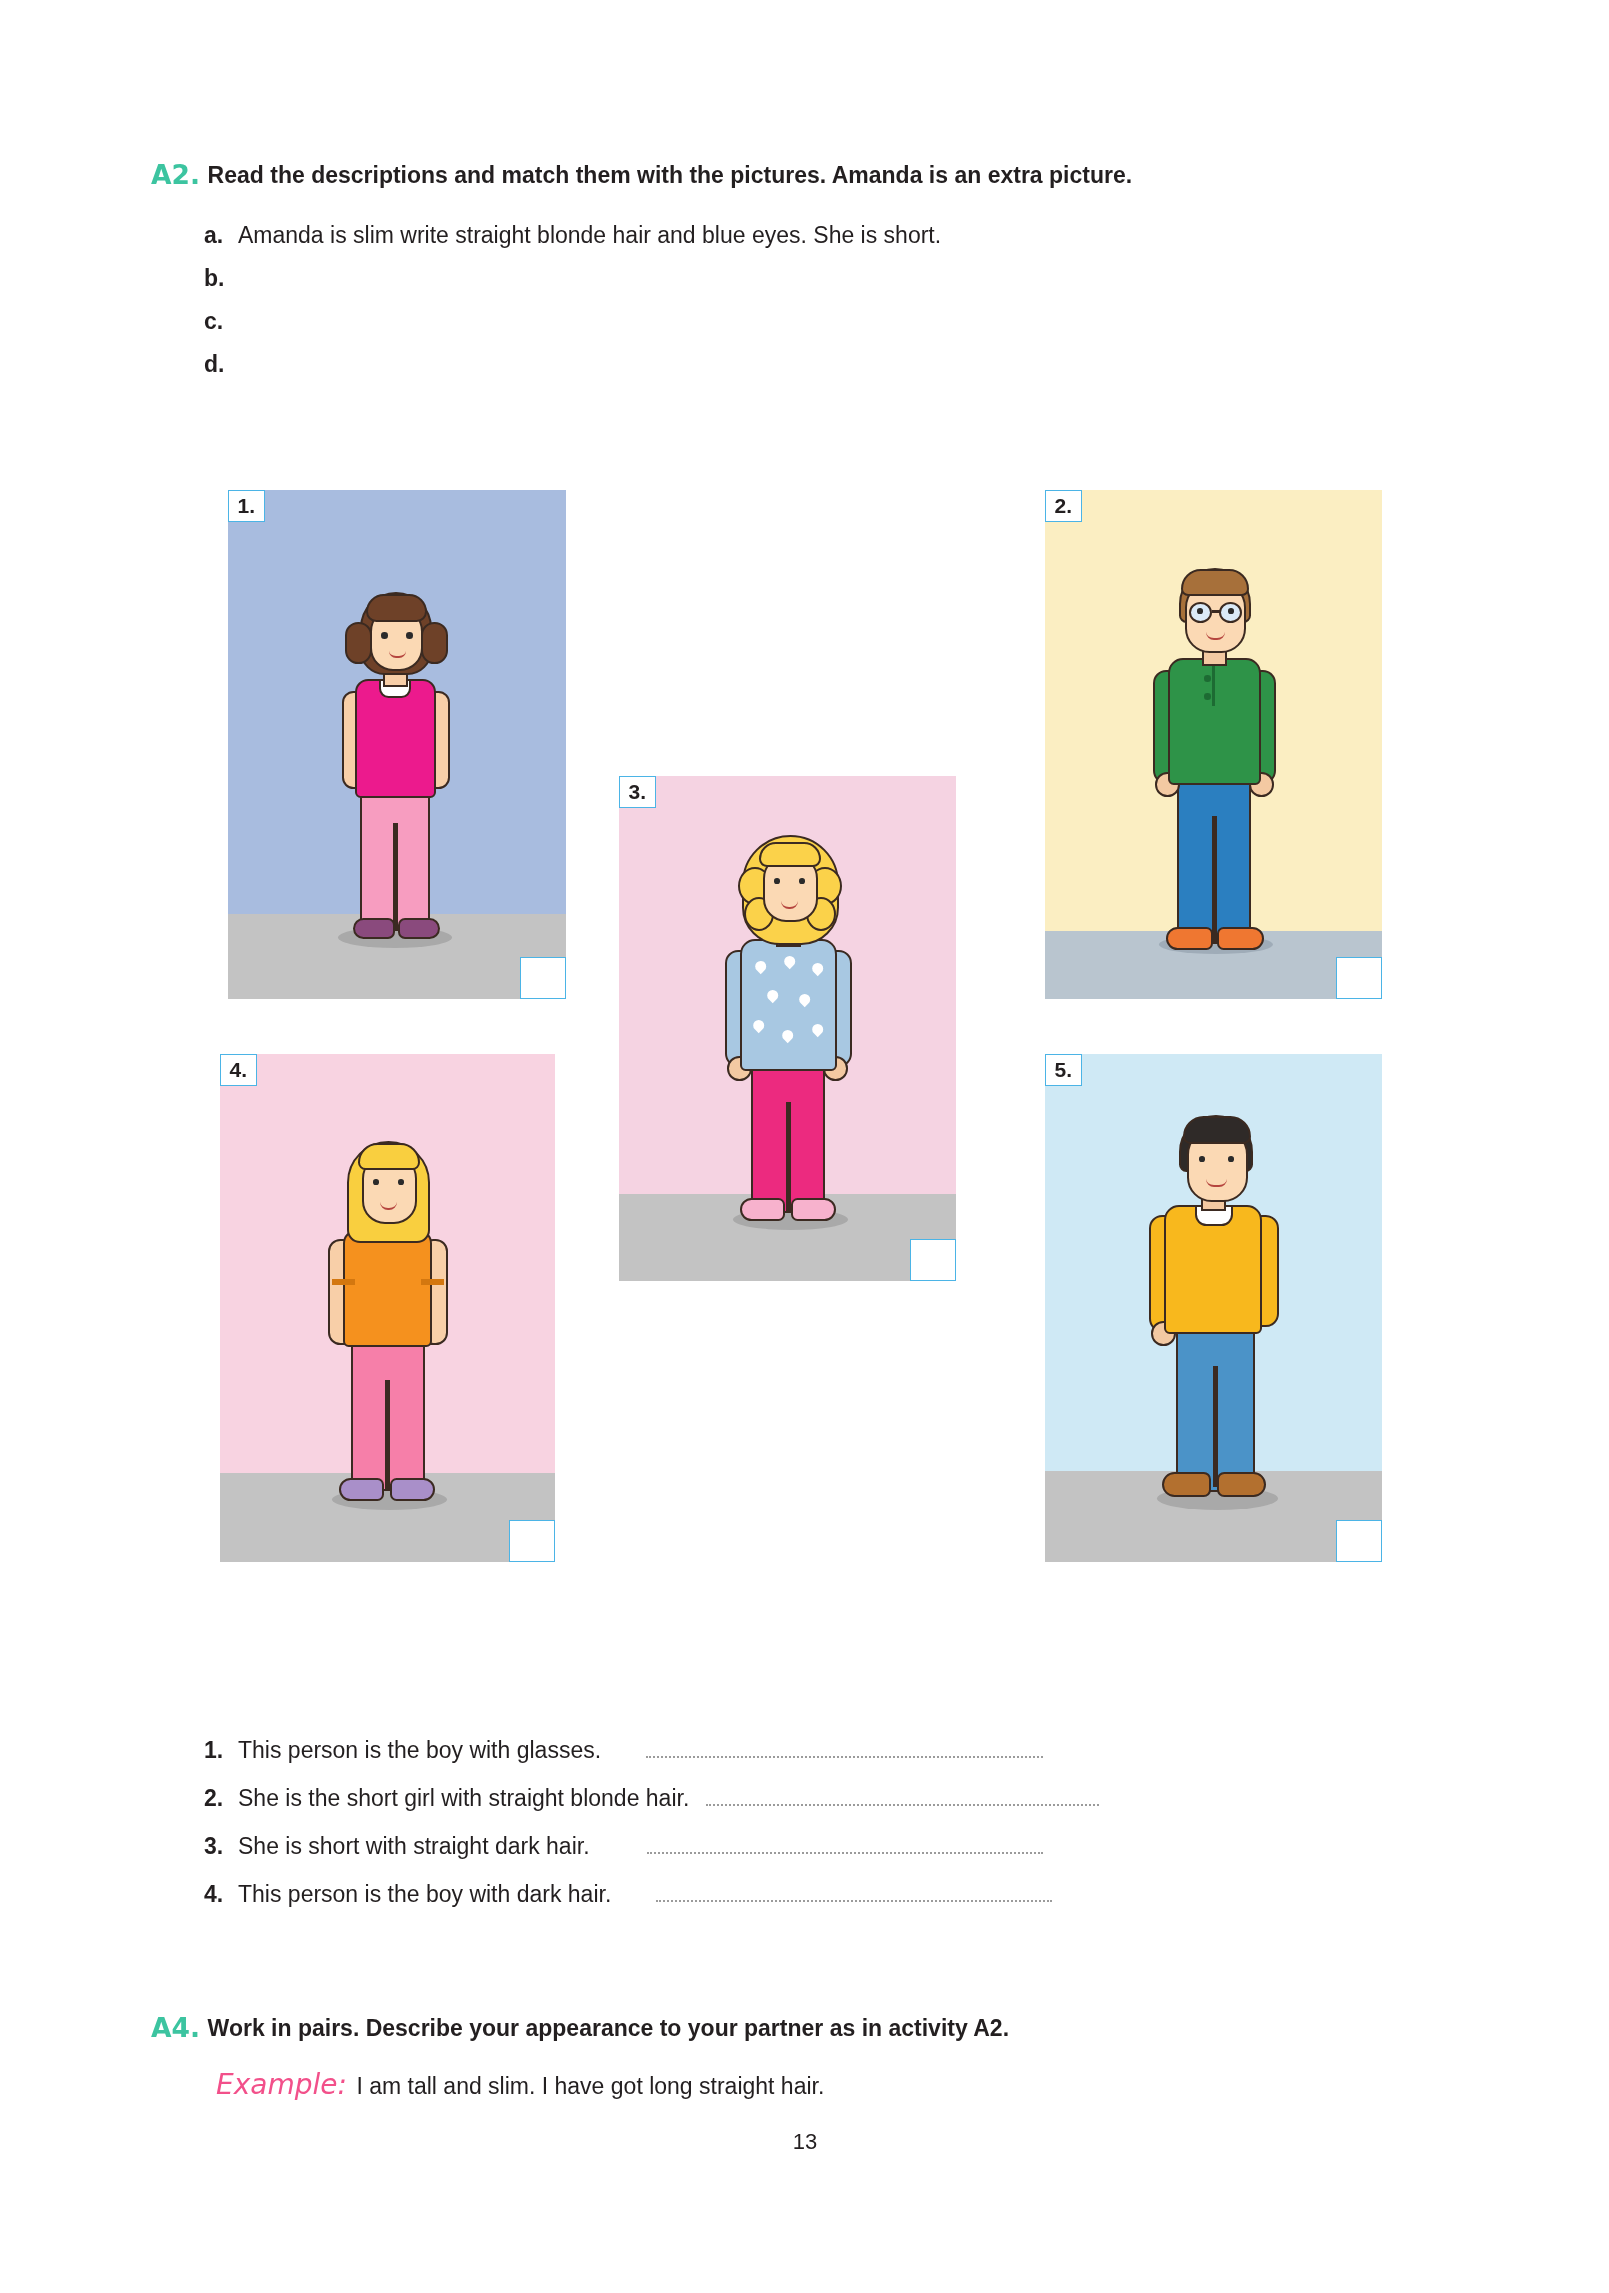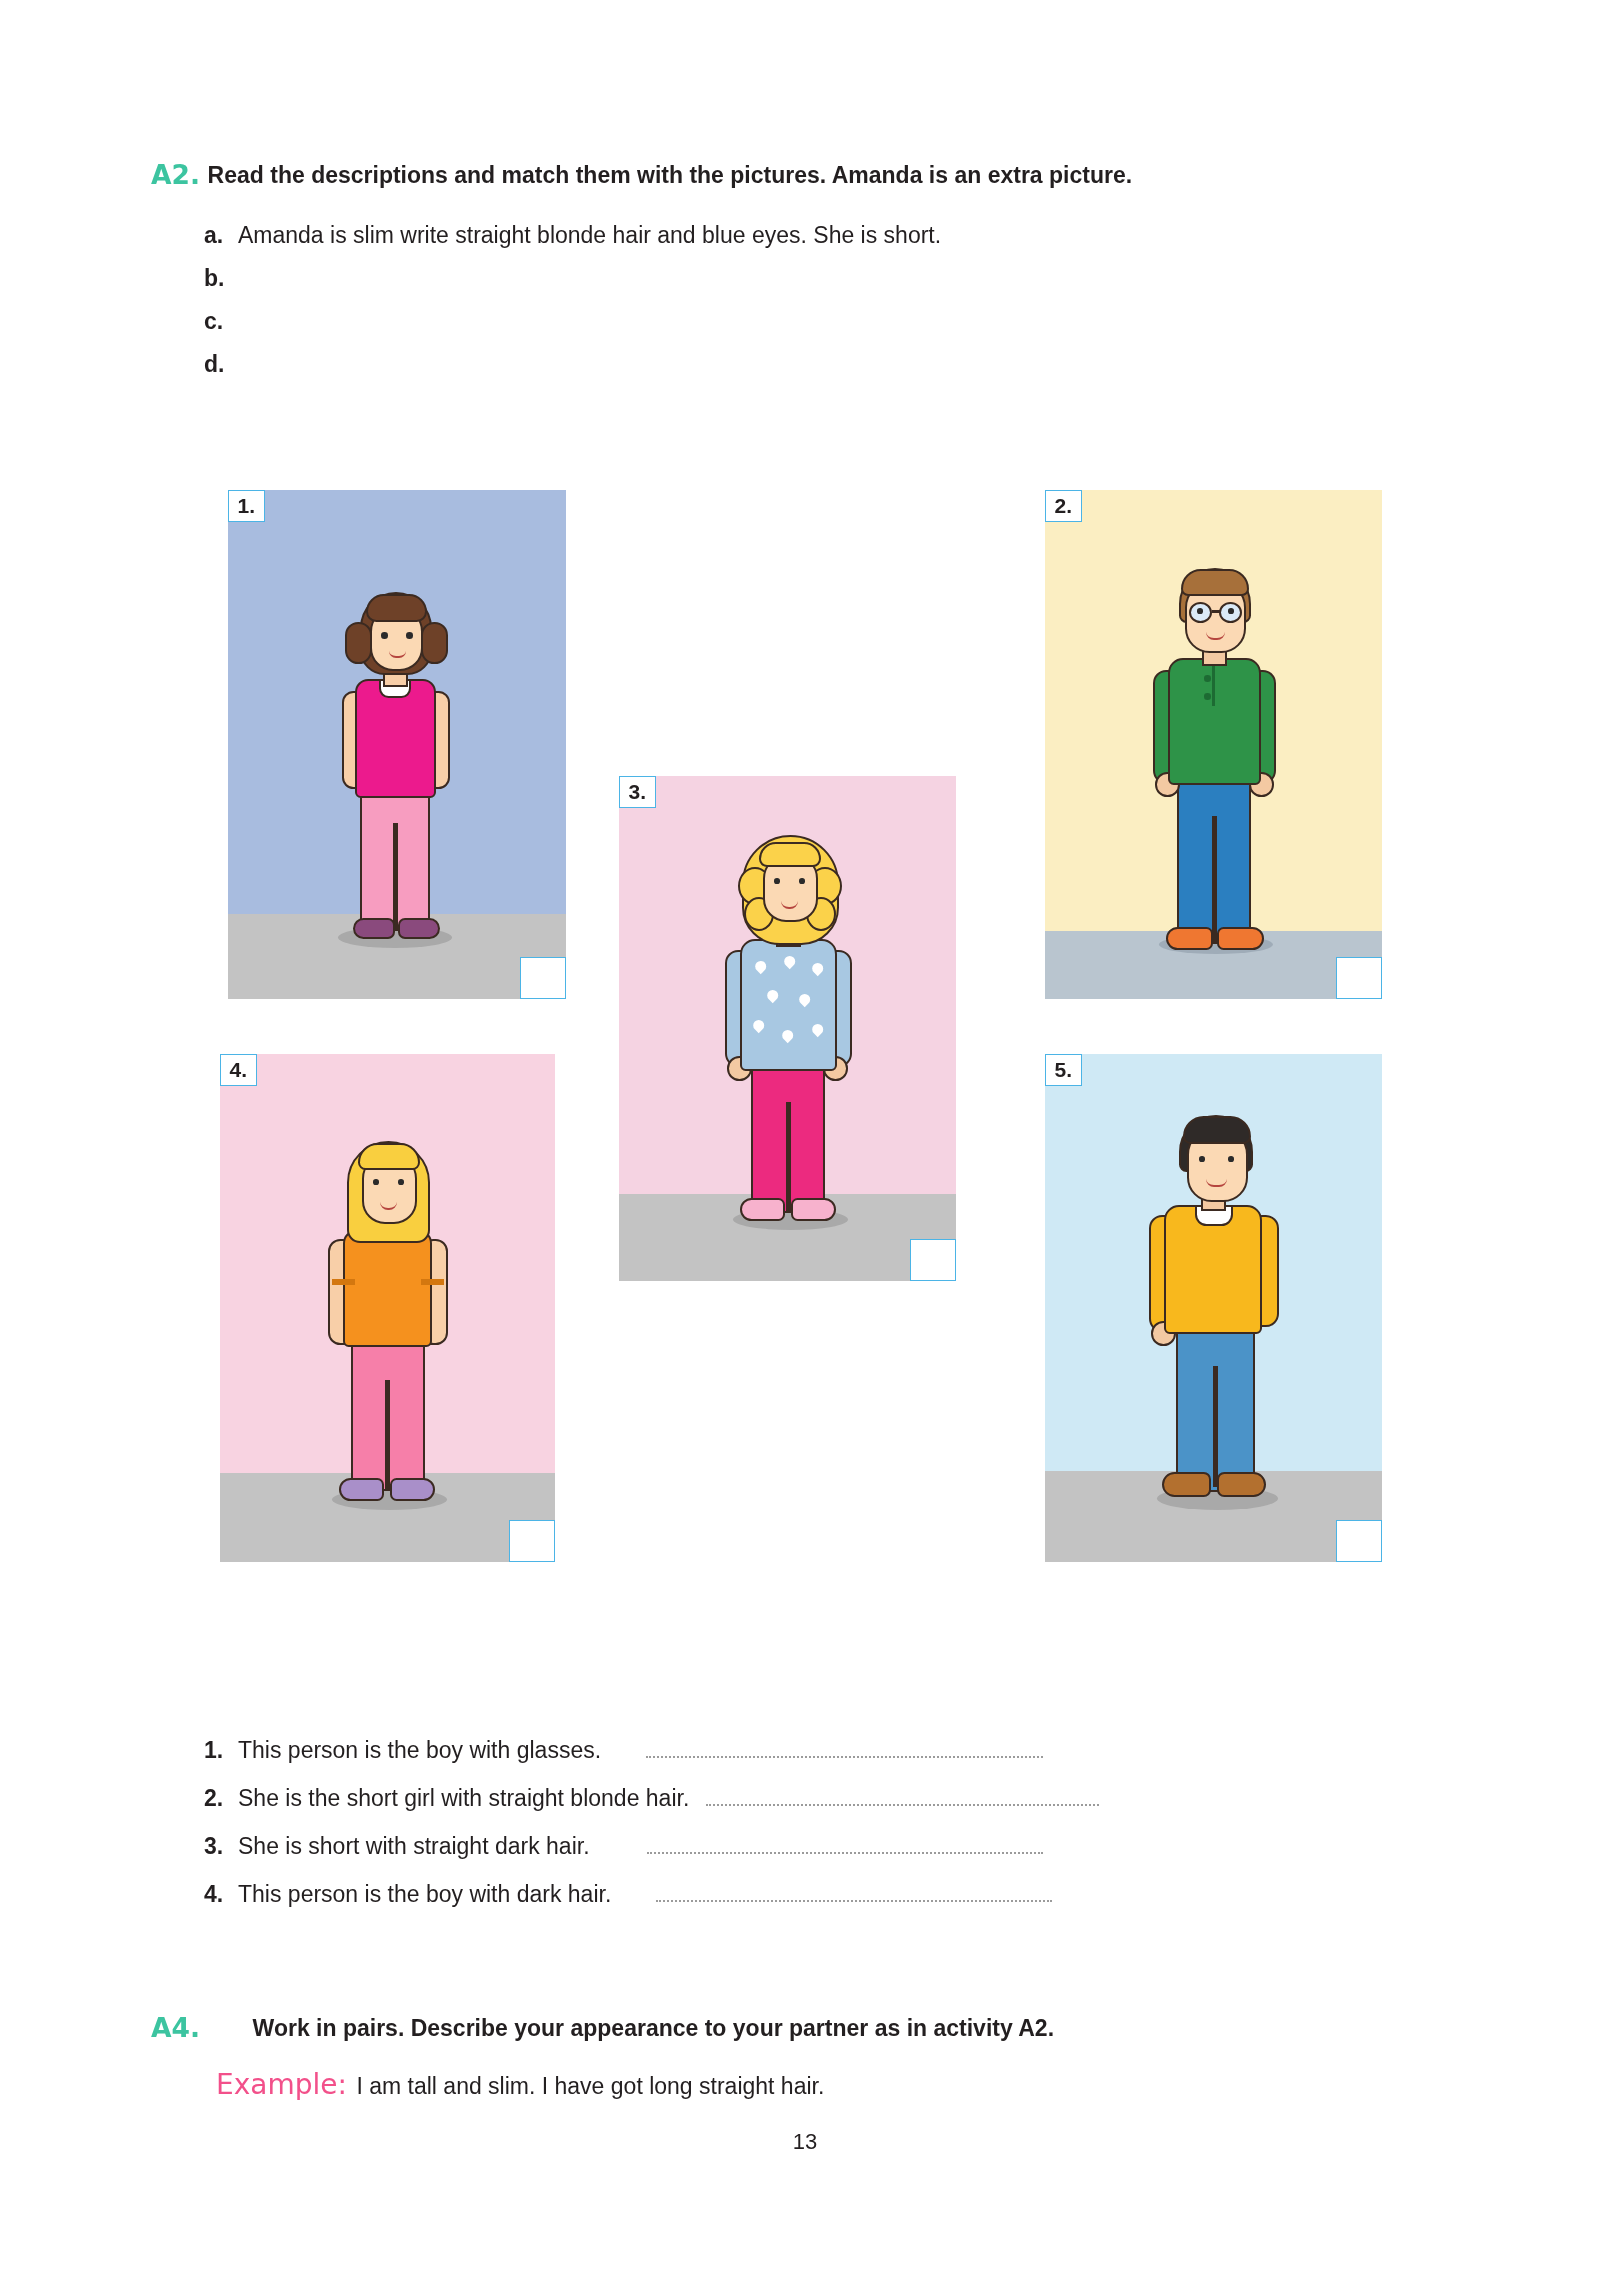--- a/index.html
+++ b/index.html
@@ -93,20 +93,21 @@
   .example-wrap {
     position: absolute;
     display: flex;
     align-items: baseline;
   }
   .example-label {
     color: #f2508a;
     font-size: 28px;
     font-family: "DejaVu Sans", sans-serif;
     margin-right: 9.5px;
+    font-style: italic;
   }
   .example-text {
     font-size: 23px;
   }
 
   .page-number {
     position: absolute;
     width: 100%;
     text-align: center;
     font-size: 22px;
@@ -414,21 +415,21 @@
       <span class="q-text">She is short with straight dark hair.</span>
       <span class="dots" style="width:396px; margin-left:57px;"></span>
     </div>
     <div class="q-row">
       <span class="q-num">4.</span>
       <span class="q-text">This person is the boy with dark hair.</span>
       <span class="dots" style="width:396px; margin-left:45px;"></span>
     </div>
   </div>
 
-  <div class="activity" style="left:151px; top:2012px; width:1230px;gap:45px;">
+  <div class="activity" style="left:151px; top:2012px; width:1230px;">
     <span class="act-code">A4.</span>
     <span class="act-text">Work in pairs. Describe your appearance to your partner as in activity A2.</span>
   </div>
 
   <div class="example-wrap" style="left:216px; top:2068px;">
     <span class="example-label">Example:</span>
     <span class="example-text">I am tall and slim. I have got long straight hair.</span>
   </div>
 
   <div class="page-number" style="top:2129px;">13</div>

